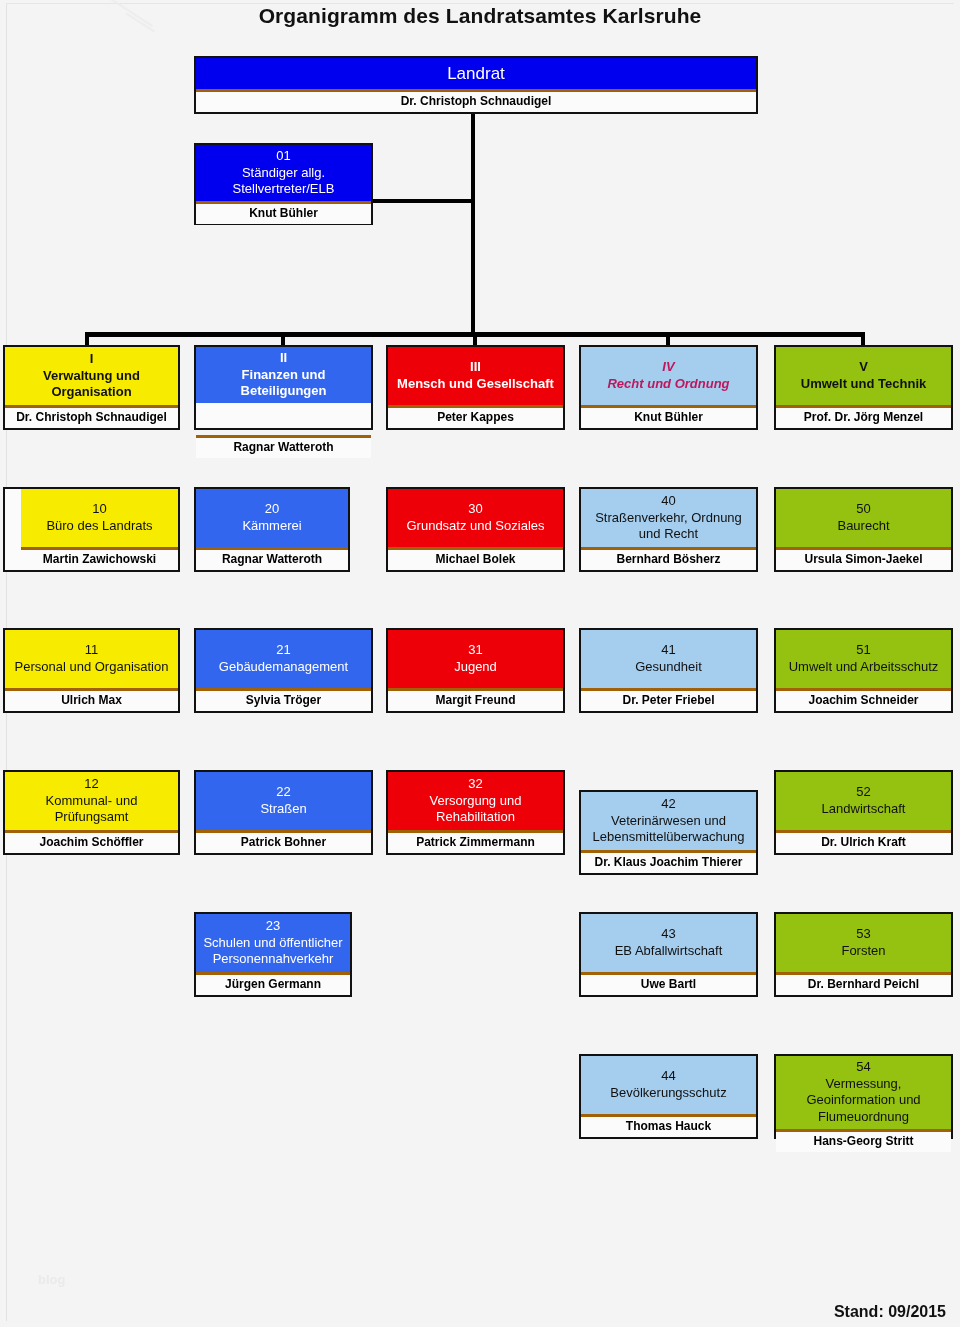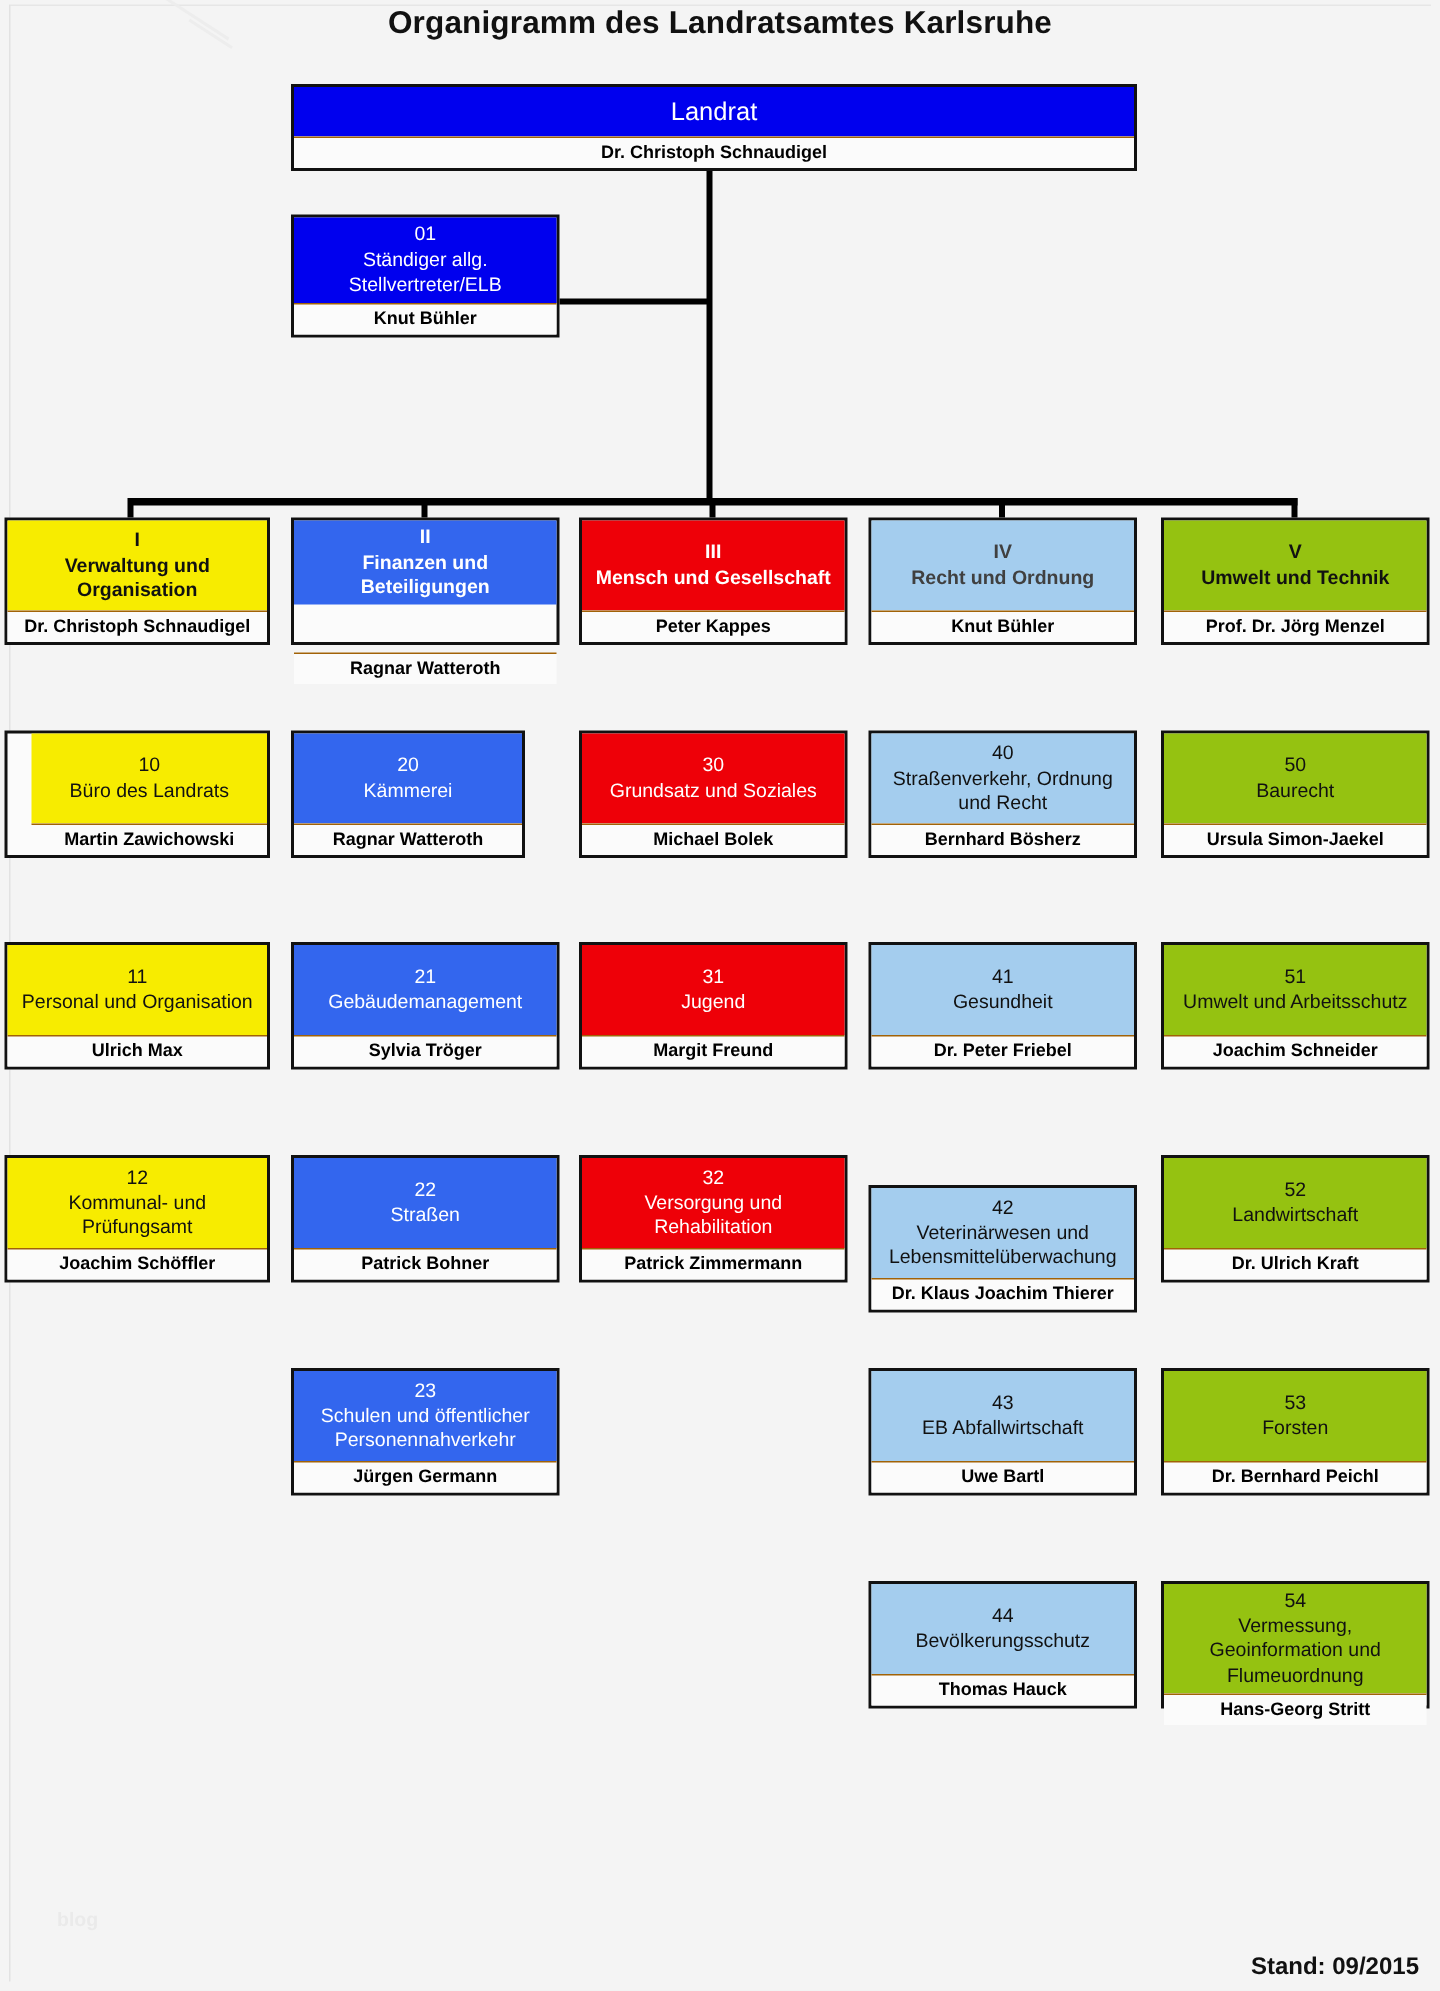--- a/index.html
+++ b/index.html
@@ -75,21 +75,21 @@
   .node .num {
     font-size: 13px;
     font-weight: normal;
   }
   .node .nm {
     font-size: 13px;
     font-weight: normal;
   }
   .node .person {
     flex: 0 0 auto;
-    border-top: 1px solid #a16207;
+    border-top: 3px solid #a16207;
     background: #fbfbfb;
     color: #000000;
     font-size: 12px;
     font-weight: bold;
     text-align: center;
     padding: 3px 2px 4px 2px;
     line-height: 1.1;
   }
 
   
@@ -100,21 +100,21 @@
   .c-red    .head { background: #ee0008; color: #ffffff; }
   .c-ltblue .head { background: #a4cdee; color: #111111; }
   .c-green  .head { background: #95c211; color: #111111; }
 
   
   .dept .head .nm { font-weight: bold; font-size: 13px; }
   .dept .head .num { font-weight: bold; font-size: 13px; }
   .dept.c-yellow .head { color: #111111; }
   .dept.c-red    .head { color: #ffffff; }
   .dept.c-blue   .head { color: #ffffff; }
-  .dept.c-ltblue .head { color: #404040; }
+  .dept.c-ltblue .head { color: #be185d; font-style: italic; }
   .dept.c-green  .head { color: #111111; }
 
   .c-root .head .nm { font-size: 17px; }
 
   #footer-stand {
     position: absolute;
     right: 14px;
     bottom: 6px;
     font-size: 16px;
     font-weight: bold;
@@ -338,21 +338,21 @@
   </div>
 
   <div class="node c-green" style="left:774px; top:770px; width:179px; height:85px;">
     <div class="head">
       <span class="num">52</span>
       <span class="nm">Landwirtschaft</span>
     </div>
     <div class="person">Dr. Ulrich Kraft</div>
   </div>
 
-  <div class="node c-blue" style="left:194px; top:912px; width:179px; height:85px;">
+  <div class="node c-blue" style="left:194px; top:912px; width:158px; height:85px;">
     <div class="head">
       <span class="num">23</span>
       <span class="nm">Schulen und öffentlicher Personennahverkehr</span>
     </div>
     <div class="person">Jürgen Germann</div>
   </div>
 
   <div class="node c-ltblue" style="left:579px; top:912px; width:179px; height:85px;">
     <div class="head">
       <span class="num">43</span>

